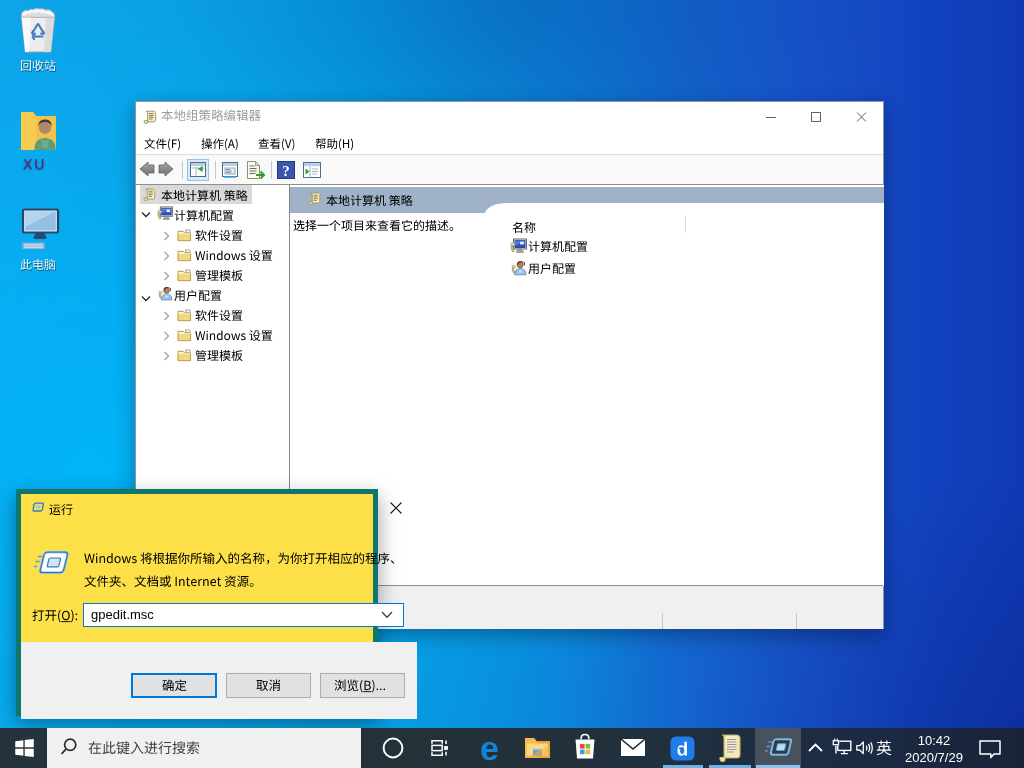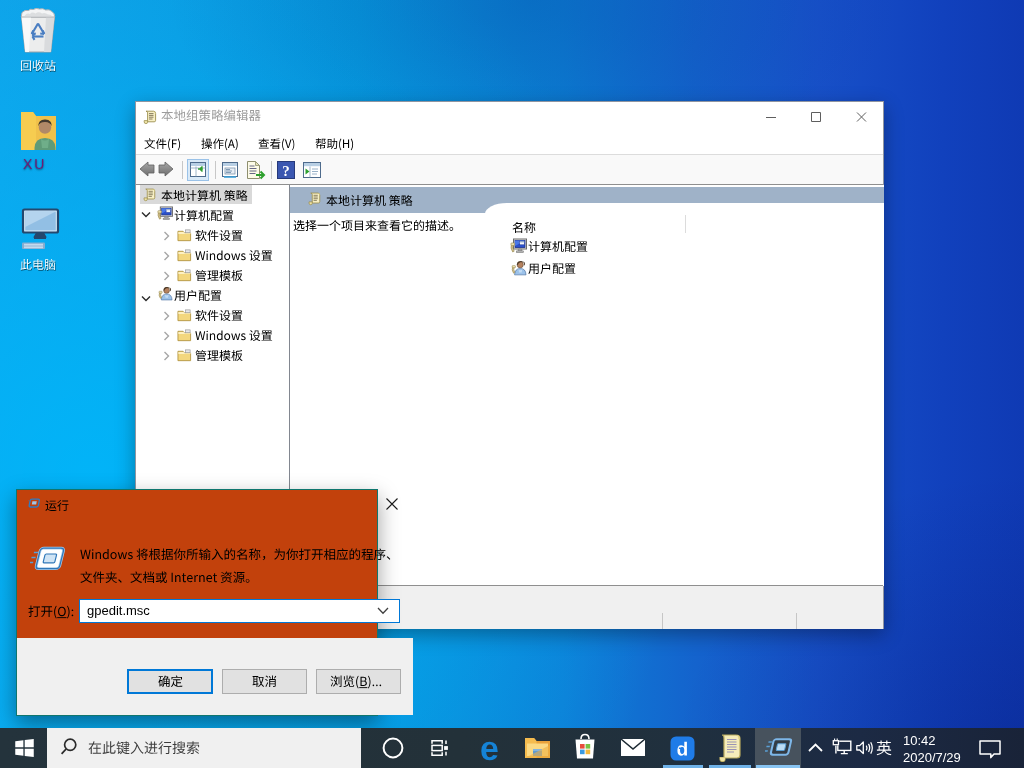--- a/index.html
+++ b/index.html
@@ -310,21 +310,21 @@
       </svg>
       <svg class="abs" style="left:238px;top:73px;overflow:visible" width="52" height="20">
         <path transform="translate(0,15)" fill="#000" d="M1.8 -9.2V-4.9C1.8 -3.2 1.7 -1.1 0.4 0.4C0.6 0.5 0.9 0.8 1.1 1C2 0 2.4 -1.4 2.6 -2.7H5.6V0.9H6.5V-2.7H9.8V-0.3C9.8 -0 9.7 0 9.4 0C9.2 0 8.4 0.1 7.5 0C7.7 0.3 7.8 0.7 7.9 0.9C9 0.9 9.7 0.9 10.1 0.7C10.5 0.6 10.6 0.3 10.6 -0.3V-9.2ZM2.7 -8.4H5.6V-6.4H2.7ZM9.8 -8.4V-6.4H6.5V-8.4ZM2.7 -5.6H5.6V-3.6H2.7C2.7 -4 2.7 -4.5 2.7 -4.9ZM9.8 -5.6V-3.6H6.5V-5.6Z M15 -7.4H21.2V-5H15L15 -5.6ZM17.3 -9.9C17.5 -9.4 17.8 -8.7 17.9 -8.2H14V-5.6C14 -3.8 13.9 -1.3 12.4 0.5C12.6 0.6 13 0.9 13.2 1C14.4 -0.4 14.8 -2.4 14.9 -4.1H21.2V-3.3H22.1V-8.2H18.3L18.9 -8.4C18.7 -8.9 18.4 -9.6 18.2 -10.1Z M30.6 -9.5V-8.7H34.3V-5.8H30.7V-0.6C30.7 0.6 31 0.8 32.1 0.8C32.4 0.8 33.9 0.8 34.2 0.8C35.2 0.8 35.5 0.3 35.6 -1.7C35.4 -1.7 35 -1.9 34.8 -2.1C34.7 -0.3 34.6 -0 34.1 -0C33.8 -0 32.5 -0 32.2 -0C31.7 -0 31.6 -0.1 31.6 -0.6V-4.9H34.3V-4.1H35.2V-9.5ZM25.7 -1.9H29V-0.6H25.7ZM25.7 -2.6V-6.6H26.5V-5.7C26.5 -5 26.4 -4.3 25.7 -3.6C25.8 -3.6 26 -3.4 26.1 -3.3C26.9 -4 27 -4.9 27 -5.7V-6.6H27.7V-4.4C27.7 -3.8 27.9 -3.7 28.3 -3.7C28.4 -3.7 28.8 -3.7 28.9 -3.7H29V-2.6ZM24.7 -9.6V-8.8H26.4V-7.4H25V0.9H25.7V0.1H29V0.7H29.8V-7.4H28.4V-8.8H30.1V-9.6ZM27.1 -7.4V-8.8H27.8V-7.4ZM28.2 -6.6H29V-4.2L29 -4.2C29 -4.2 29 -4.2 28.8 -4.2C28.7 -4.2 28.4 -4.2 28.4 -4.2C28.2 -4.2 28.2 -4.2 28.2 -4.4Z M43.8 -9H45.8V-7.9H43.8ZM41 -9H43V-7.9H41ZM38.3 -9H40.2V-7.9H38.3ZM38.3 -5.1V-0.1H36.7V0.6H47.3V-0.1H45.7V-5.1H41.9L42.1 -5.8H47.1V-6.5H42.2L42.4 -7.2H46.7V-9.6H37.4V-7.2H41.4L41.4 -6.5H36.8V-5.8H41.2L41.1 -5.1ZM39.1 -0.1V-0.8H44.8V-0.1ZM39.1 -3.3H44.8V-2.6H39.1ZM39.1 -3.8V-4.5H44.8V-3.8ZM39.1 -2.1H44.8V-1.4H39.1Z"></path>
       </svg>
     </div>
     <div class="abs" style="left:0px;top:483px;width:747px;height:44px;background:#f0f0f0;border-top:1px solid #8f8f8f">
 <div class="abs" style="left:526px;top:27px;width:1px;height:16px;background:#c6c6c6"></div>
 <div class="abs" style="left:660px;top:27px;width:1px;height:16px;background:#c6c6c6"></div>
 </div>
   </div>
-<div class="abs" style="left:16px;top:489px;width:362px;height:227px;background:#c2410c;border:1px solid #0f766e;box-shadow:0 8px 20px rgba(0,0,0,.38)">
+<div class="abs" style="left:16px;top:489px;width:362px;height:227px;background:#fde047;border:5px solid #0f766e;box-shadow:0 8px 20px rgba(0,0,0,.38)">
     <svg class="abs" style="left:11px;top:8px" width="13" height="11" viewBox="0 0 14 12">
       <g transform="translate(1.2,0) skewX(-11)" stroke="#2f7cc4" fill="none">
 <rect x="1.6" y="1.2" width="10" height="8.6" rx="1.6" stroke-width="1.5"></rect>
 <rect x="4.2" y="3.6" width="4.8" height="3.6" fill="#9fc6e8" stroke="none"></rect>
 <path d="M-2.5 3 h2.2 M-3.1 5.5 h2.2 M-3.7 8 h2.2" stroke-width="1"></path>
       </g>
     </svg>
     <svg class="abs" style="left:28px;top:5px;overflow:visible" width="28" height="20">
       <path transform="translate(0,15)" fill="#000" d="M4.6 -9.3V-8.5H10.6V-9.3ZM0.8 -8.9C1.5 -8.4 2.5 -7.7 2.9 -7.2L3.6 -7.9C3.1 -8.3 2.1 -9 1.4 -9.4ZM4.5 -1.4C4.9 -1.6 5.4 -1.6 9.9 -2L10.4 -1.1L11.2 -1.5C10.7 -2.4 9.7 -4 9 -5.2L8.3 -4.8C8.6 -4.2 9.1 -3.5 9.5 -2.8L5.5 -2.5C6.1 -3.4 6.8 -4.6 7.3 -5.7H11.5V-6.6H3.8V-5.7H6.2C5.7 -4.5 5.1 -3.4 4.8 -3C4.6 -2.7 4.4 -2.4 4.2 -2.3C4.3 -2.1 4.5 -1.6 4.5 -1.4ZM3 -5.9H0.5V-5H2.1V-1.2C1.6 -1 1 -0.5 0.4 0.2L1.1 1C1.7 0.2 2.3 -0.5 2.7 -0.5C2.9 -0.5 3.4 -0.1 3.8 0.2C4.7 0.7 5.7 0.9 7.2 0.9C8.5 0.9 10.5 0.8 11.3 0.7C11.3 0.5 11.5 0 11.6 -0.3C10.4 -0.1 8.6 -0 7.2 -0C5.9 -0 4.8 -0.1 4 -0.6C3.6 -0.9 3.3 -1.1 3 -1.3Z M17.2 -9.4V-8.5H23.1V-9.4ZM15.2 -10.1C14.6 -9.2 13.4 -8.1 12.4 -7.5C12.6 -7.3 12.8 -6.9 12.9 -6.7C14 -7.5 15.3 -8.7 16.1 -9.7ZM16.7 -6V-5.2H20.7V-0.2C20.7 -0 20.7 0 20.4 0.1C20.2 0.1 19.4 0.1 18.5 0C18.7 0.3 18.8 0.7 18.8 0.9C20 0.9 20.7 0.9 21.1 0.8C21.5 0.6 21.6 0.4 21.6 -0.2V-5.2H23.5V-6ZM15.7 -7.5C14.9 -6.1 13.5 -4.8 12.3 -3.9C12.5 -3.7 12.8 -3.3 12.9 -3.1C13.4 -3.5 13.8 -3.9 14.3 -4.4V1H15.2V-5.4C15.7 -6 16.2 -6.6 16.5 -7.2Z"></path>
     </svg>
@@ -462,15 +462,15 @@
 <rect x="2.3" y="2.7" width="5.2" height="4" stroke="#fff" stroke-width="1.3" fill="none"></rect>
 <path d="M3.6 0.6 v1.4 M6.2 0.6 v1.4" stroke="#fff" stroke-width="1.1"></path>
 </svg>
 <svg class="abs" style="left:855px;top:739px" width="20" height="18" viewBox="0 0 20 18">
 <path d="M1.8 6.6 h2.9 l3.6 -3.6 V14.6 l-3.6 -3.6 H1.8 Z" stroke="#fff" stroke-width="1.3" fill="none" stroke-linejoin="round"></path>
 <path d="M11.3 6.6 q1.4 2.4 0 4.8 M13.5 4.9 q2.3 4 0 8 M15.7 3.2 q3.2 5.7 0 11.4" stroke="#fff" stroke-width="1.25" fill="none"></path>
 </svg>
 <svg class="abs" style="left:876px;top:734px;overflow:visible" width="20" height="27">
     <path transform="translate(0,20)" fill="#ffffff" d="M7.3 -10V-8.2H2.6V-4.4H0.9V-3.3H6.9C6.3 -1.9 4.6 -0.6 0.6 0.3C0.9 0.6 1.2 1.1 1.3 1.3C5.5 0.3 7.3 -1.2 8.1 -2.9C9.4 -0.6 11.5 0.8 14.7 1.3C14.9 1 15.2 0.5 15.5 0.2C12.4 -0.2 10.3 -1.3 9.1 -3.3H15.1V-4.4H13.5V-8.2H8.6V-10ZM3.7 -4.4V-7.1H7.3V-5.6C7.3 -5.2 7.3 -4.8 7.2 -4.4ZM12.3 -4.4H8.5C8.5 -4.8 8.6 -5.2 8.6 -5.6V-7.1H12.3ZM10.2 -13.4V-12H5.7V-13.4H4.5V-12H1.1V-10.9H4.5V-9.2H5.7V-10.9H10.2V-9.2H11.4V-10.9H14.8V-12H11.4V-13.4Z"></path>
   </svg>
-<div class="abs" style="left:903px;top:732px;width:62px;height:34px;color:#fff;font-size:13px;text-align:left;line-height:17px">10:42<br>2020/7/29</div>
+<div class="abs" style="left:903px;top:732px;width:62px;height:34px;color:#fff;font-size:13px;text-align:center;line-height:17px">10:42<br>2020/7/29</div>
 <svg class="abs" style="left:978px;top:739px" width="24" height="20" viewBox="0 0 24 20">
 <path d="M2 2 h20 v13 h-6 l-3.2 3.6 v-3.6 h-10.8 Z" stroke="#fff" stroke-width="1.5" fill="none" stroke-linejoin="round"></path>
 </svg>
 </body></html>

